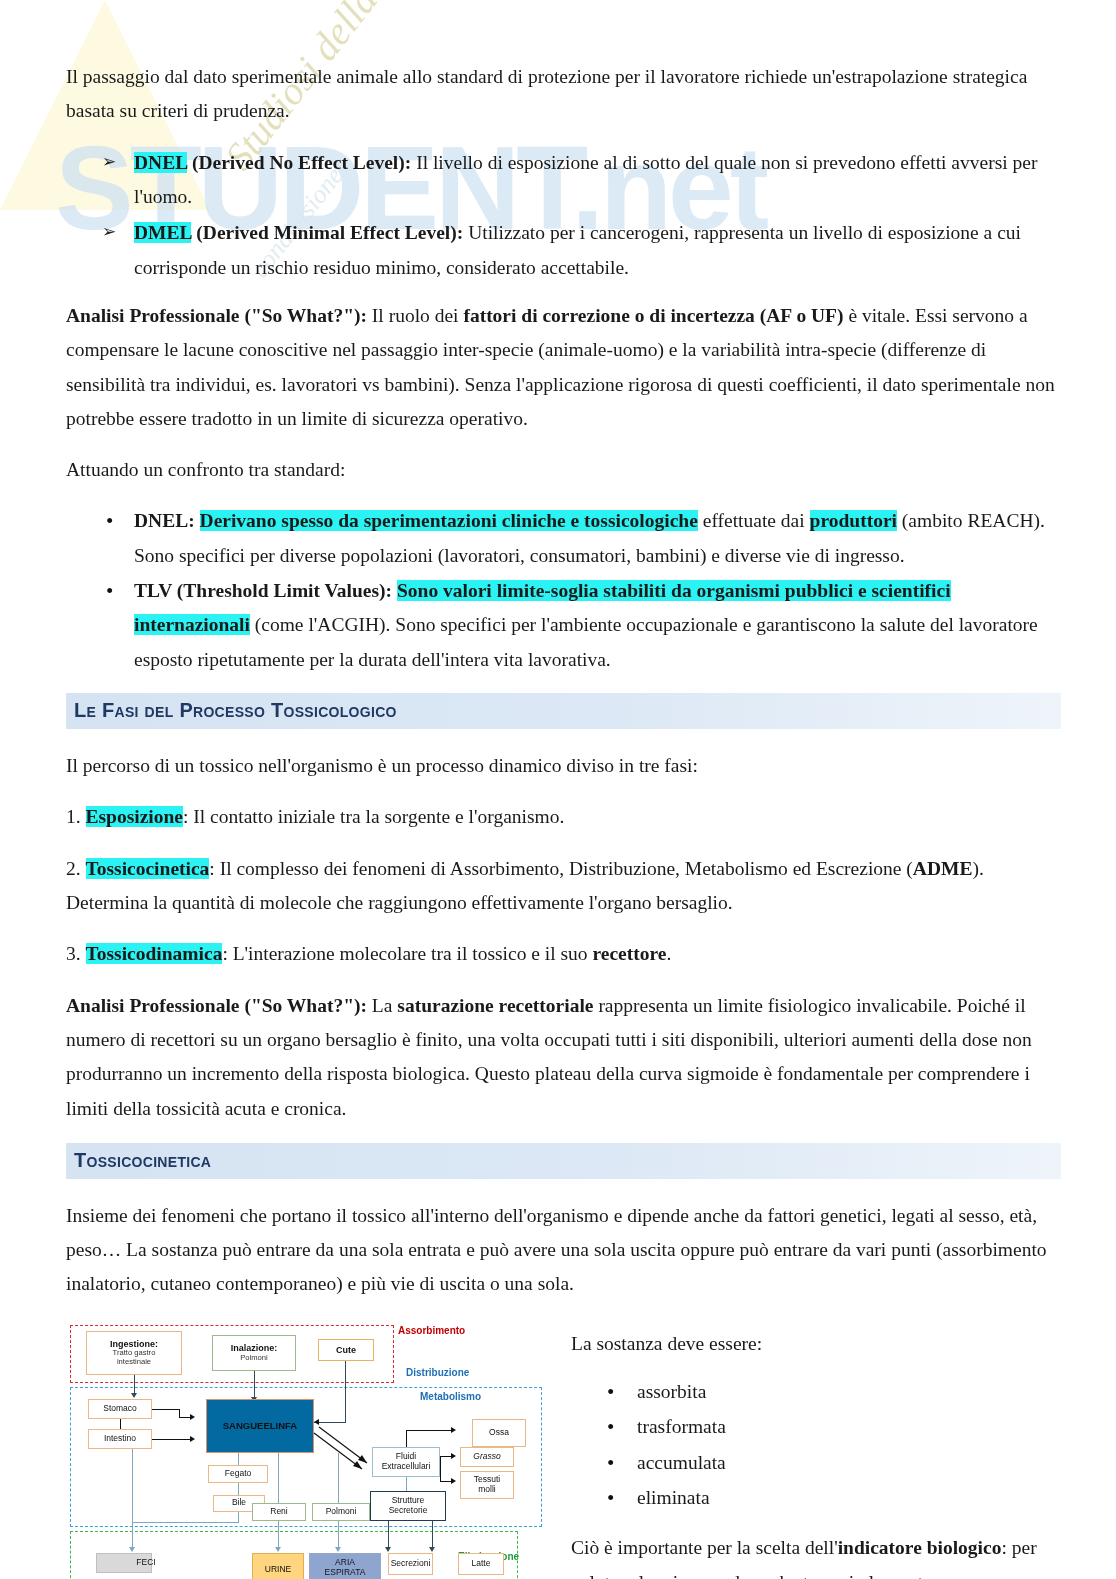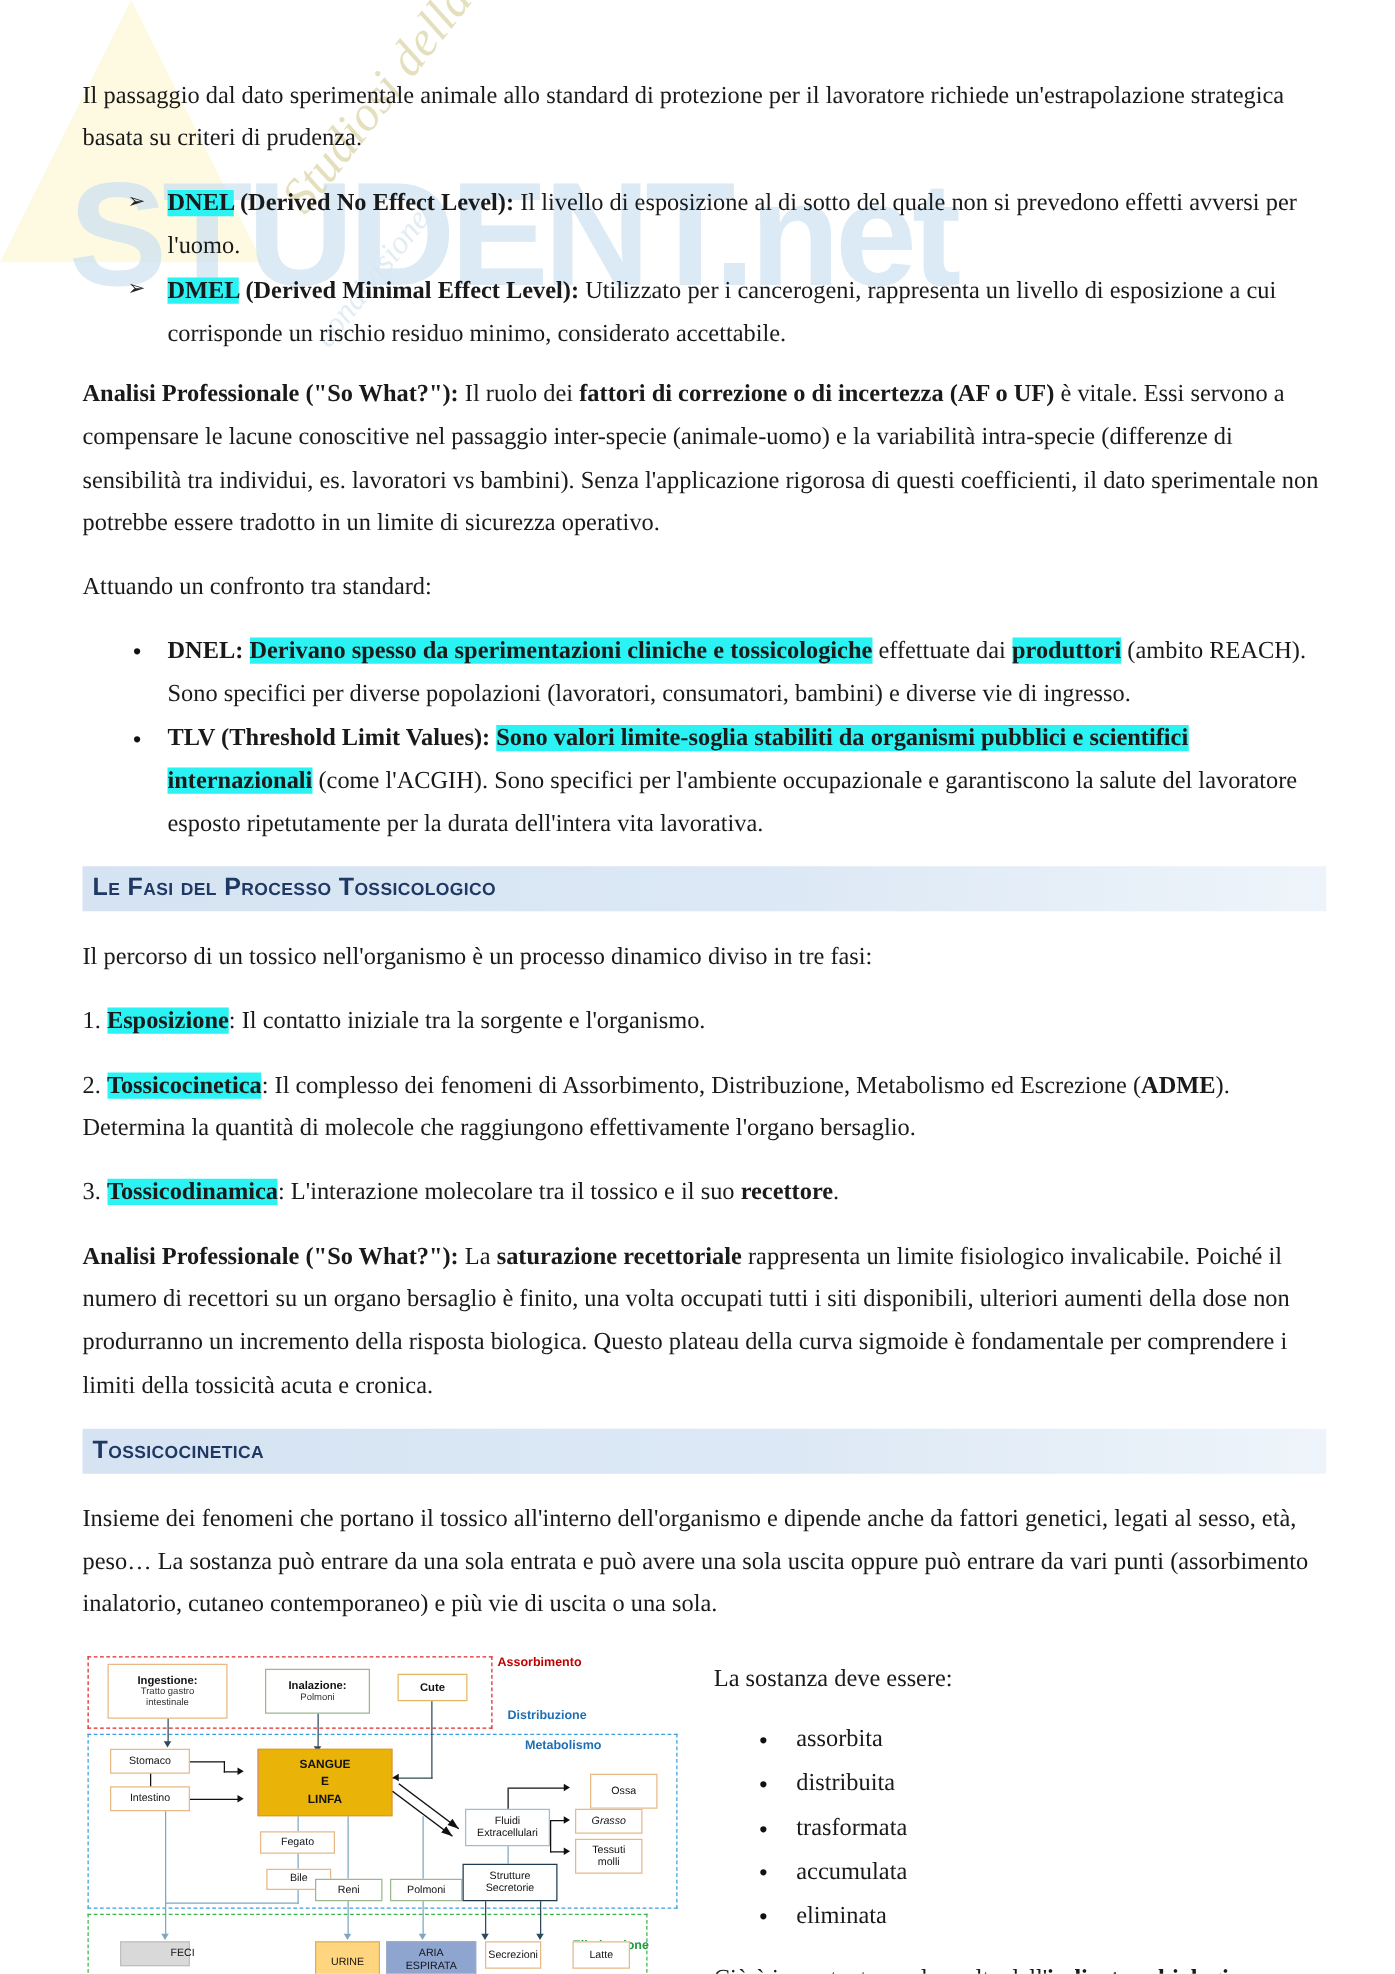--- a/index.html
+++ b/index.html
@@ -96,22 +96,22 @@
   }
   .bx.gray  { border:1px solid #bfbfbf; background:#d9d9d9;padding-left:44px; }
   .bx.blue  { border:1px solid #9aa7c7; background:#8ea5cf; color:#12121a; }
   .bx.amber { border:1px solid #e0b050; background:#ffd67f; }
   .bx.green { border:1px solid #9ab98c; background:#fff; }
   .bx.navy  { border:1.4px solid #1f3b52; background:#fff; }
   .bx.lt    { border:1.2px solid #9fbdd1; background:#fff; }
   .bx.cream { border:1px solid #e8b887; background:#fff; }
 
   .sangue {
-    position:absolute; background:#eab308; border:1px solid #e08f68;
-    display:flex; flex-direction:column; align-items:center; justify-content:center;
+    position:absolute; background:#0369a1; border:1px solid #e08f68;
+    display:flex; flex-direction:row; align-items:center; justify-content:center;
     font-weight:bold; font-size:9.5px; color:#111; line-height:1.45;
   }
 
   .zone { position:absolute; }
   .z-red   { border:1.6px dashed #e02a2a; }
   .z-blue  { border:1.6px dashed #3aa0dd; }
   .z-green { border:1.6px dashed #3cb54a; }
 
   .zlabel {
     position:absolute; font-family:"Liberation Sans", sans-serif;
@@ -362,21 +362,20 @@
             <div>Latte</div>
           </div>
 
         </div>
       </div>
 
       <div class="col-right">
         <p>La sostanza deve essere:</p>
         <ul class="dot">
           <li>assorbita</li>
-          <li>distribuita</li>
           <li>trasformata</li>
           <li>accumulata</li>
           <li>eliminata</li>
         </ul>
         <p>
           <span>Ciò è importante per la scelta dell'</span><b>indicatore biologico</b><span>: per valutare la misura o dose che trovo in lavoratore o persona esposta a date sostanze tossiche o meno, devo</span>
         </p>
       </div>
 
     </div>

